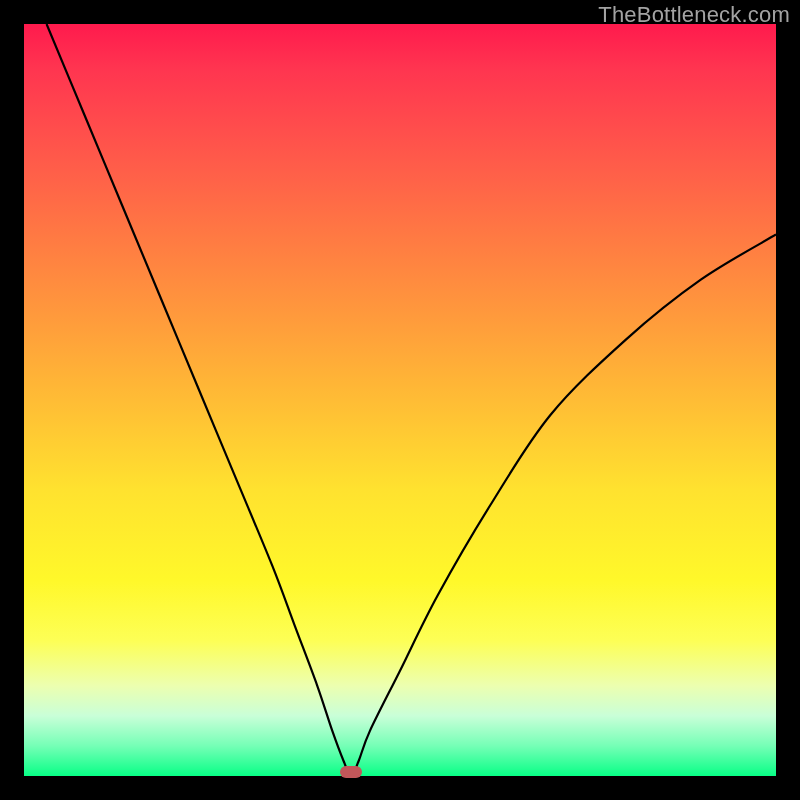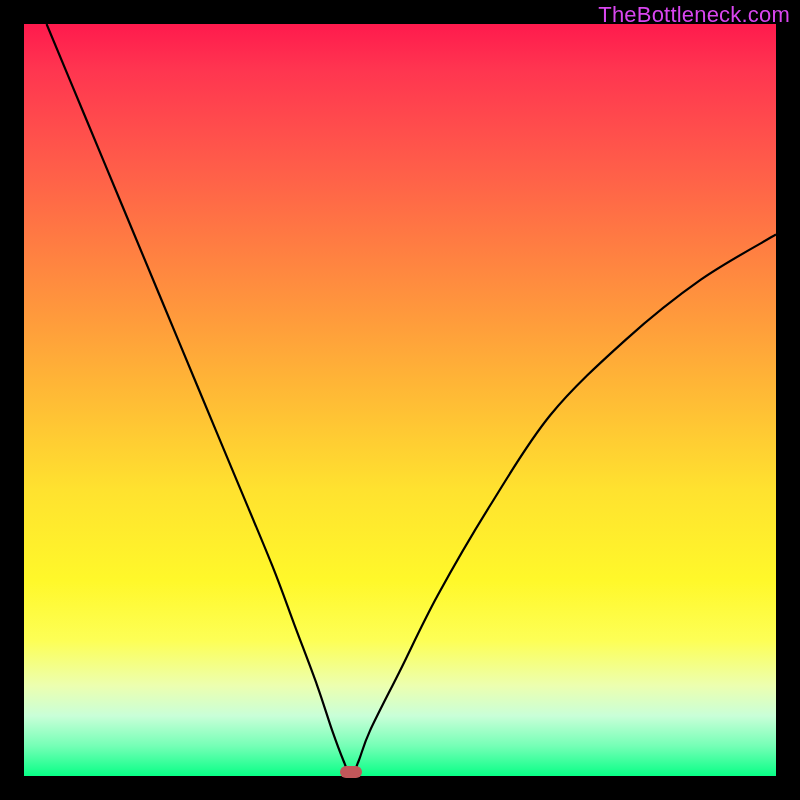--- a/index.html
+++ b/index.html
@@ -29,21 +29,21 @@
       #ecffb0 88%,
       #c9ffd8 92%,
       #75ffb6 96%,
       #08ff86 100%
     );
   }
   .watermark {
     position: absolute;
     top: 2px;
     right: 10px;
-    color: #d946ef;
+    color: #a3a3a3;
     font-size: 22px;
     font-weight: 500;
     letter-spacing: 0.2px;
     text-align: center;
   }
   svg.curve {
     position: absolute;
     left: 24px;
     top: 24px;
     width: 752px;

